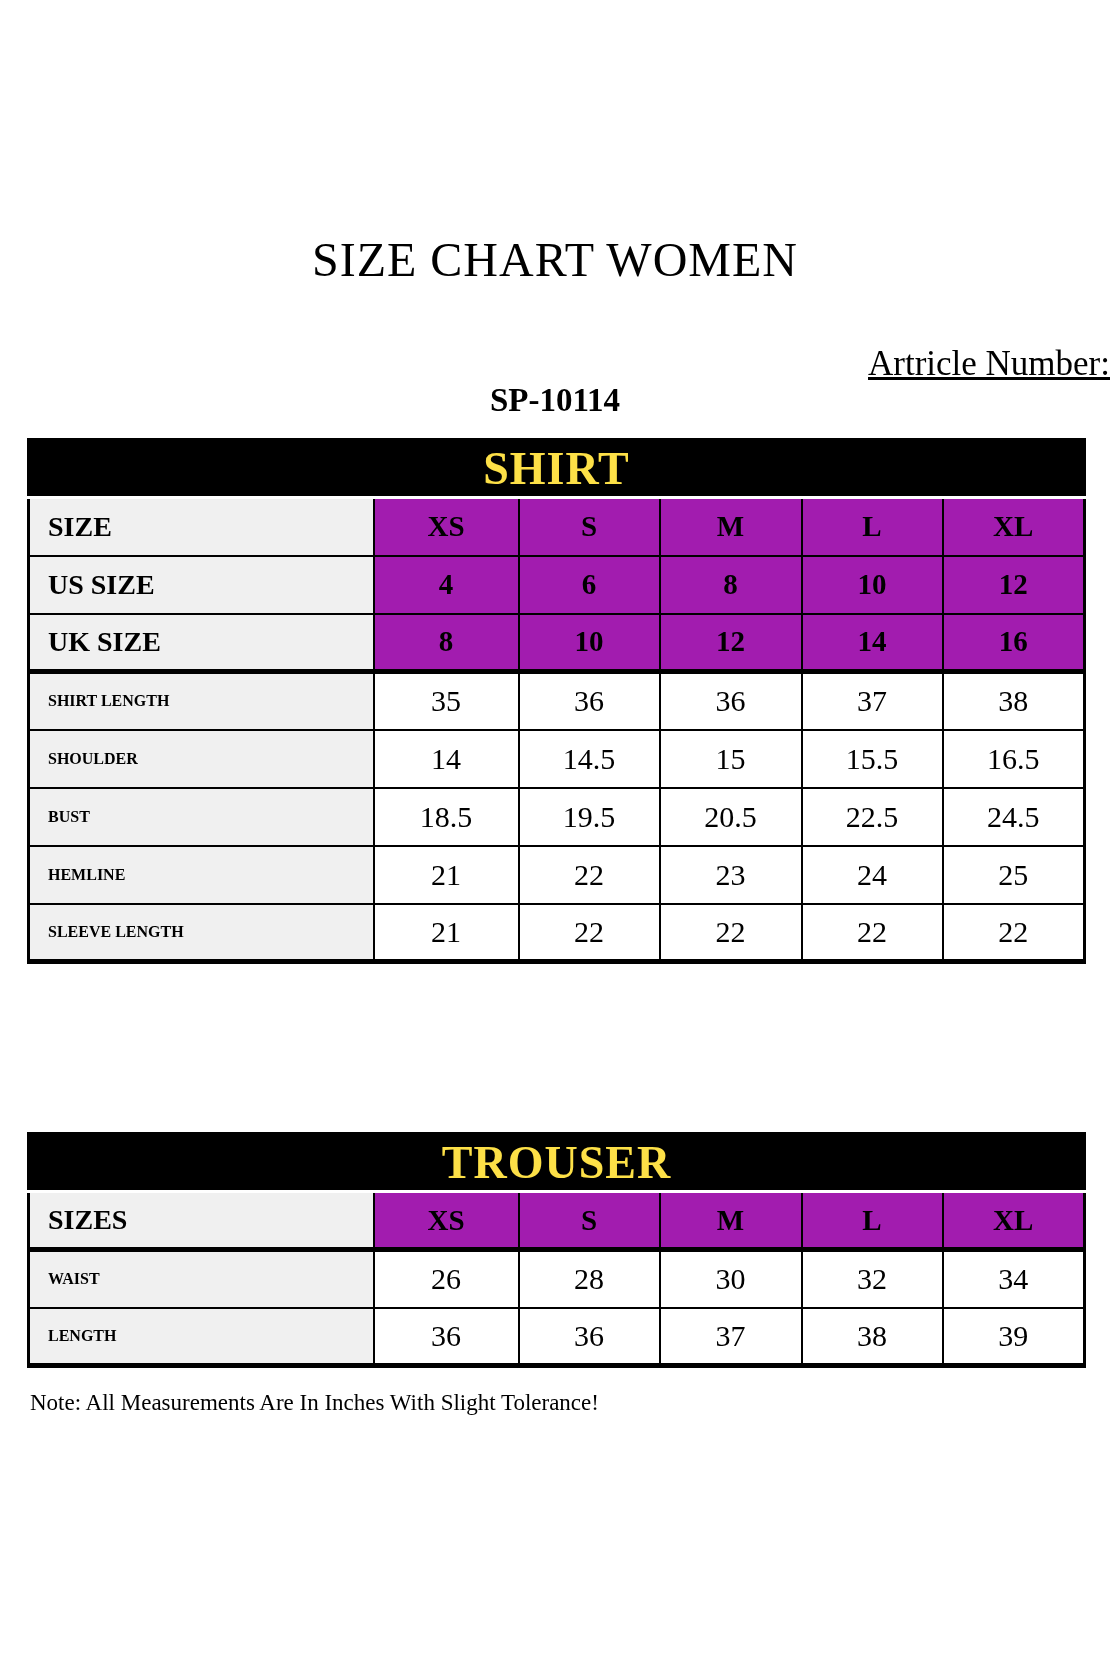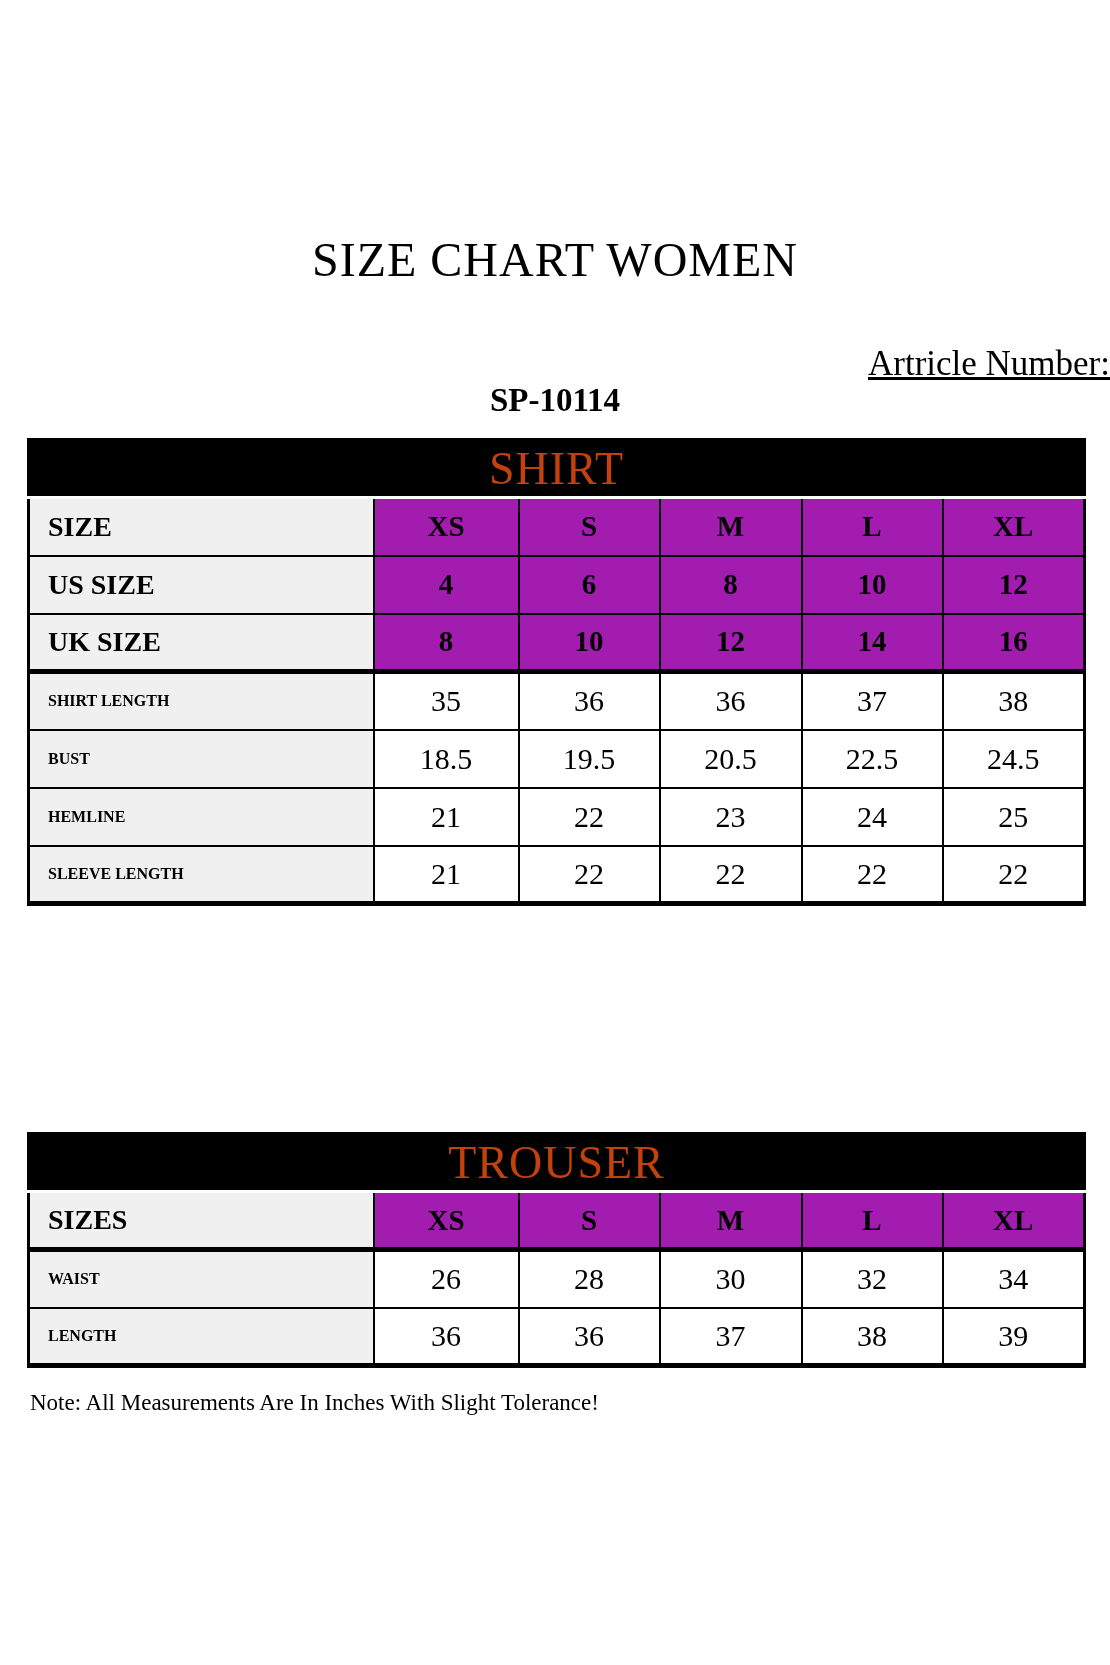--- a/index.html
+++ b/index.html
@@ -58,24 +58,24 @@
   table.size-table td {
     border: 2px solid #000;
     vertical-align: middle;
     overflow: hidden;
     white-space: nowrap;
   }
 
   tr.band { height: 57px; }
   tr.band td {
     background: #000000;
-    color: #c2410c;
+    color: #fde047;
     text-align: center;
     font-size: 46px;
-    font-weight: normal;
+    font-weight: bold;
     border: 3px solid #000;
     border-bottom: 3px solid #ffffff;
     letter-spacing: 1px;
   }
 
   tr.row { height: 58px; }
 
   td.lbl {
     text-align: left;
     padding-left: 18px;
@@ -150,20 +150,28 @@
     </tr>
     <tr class="row data">
       <td class="lbl">SHIRT LENGTH</td>
       <td class="val">35</td>
       <td class="val">36</td>
       <td class="val">36</td>
       <td class="val">37</td>
       <td class="val">38</td>
     </tr>
     <tr class="row data">
+      <td class="lbl">SHOULDER</td>
+      <td class="val">14</td>
+      <td class="val">14.5</td>
+      <td class="val">15</td>
+      <td class="val">15.5</td>
+      <td class="val">16.5</td>
+    </tr>
+    <tr class="row data">
       <td class="lbl">BUST</td>
       <td class="val">18.5</td>
       <td class="val">19.5</td>
       <td class="val">20.5</td>
       <td class="val">22.5</td>
       <td class="val">24.5</td>
     </tr>
     <tr class="row data">
       <td class="lbl">HEMLINE</td>
       <td class="val">21</td>

